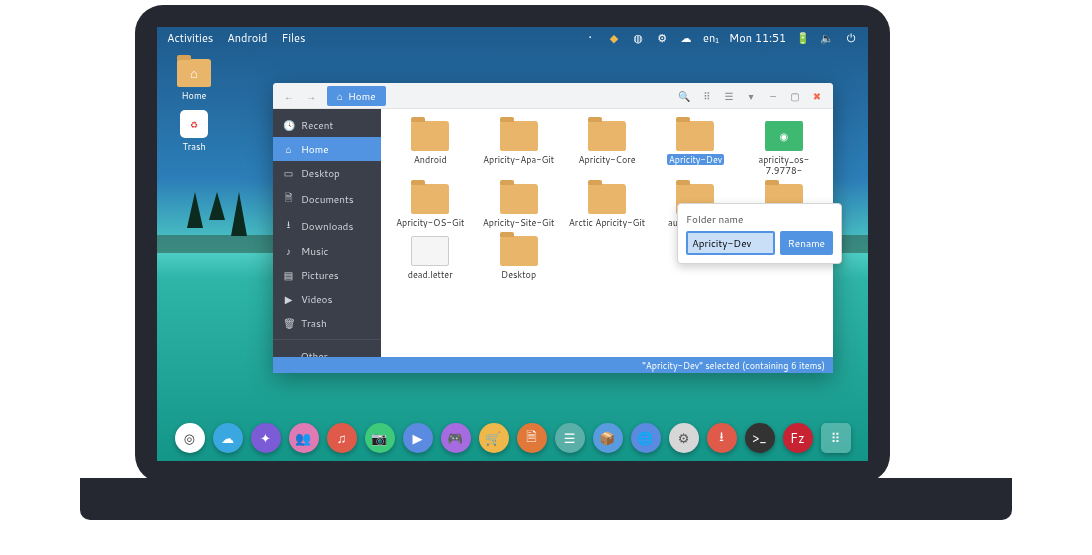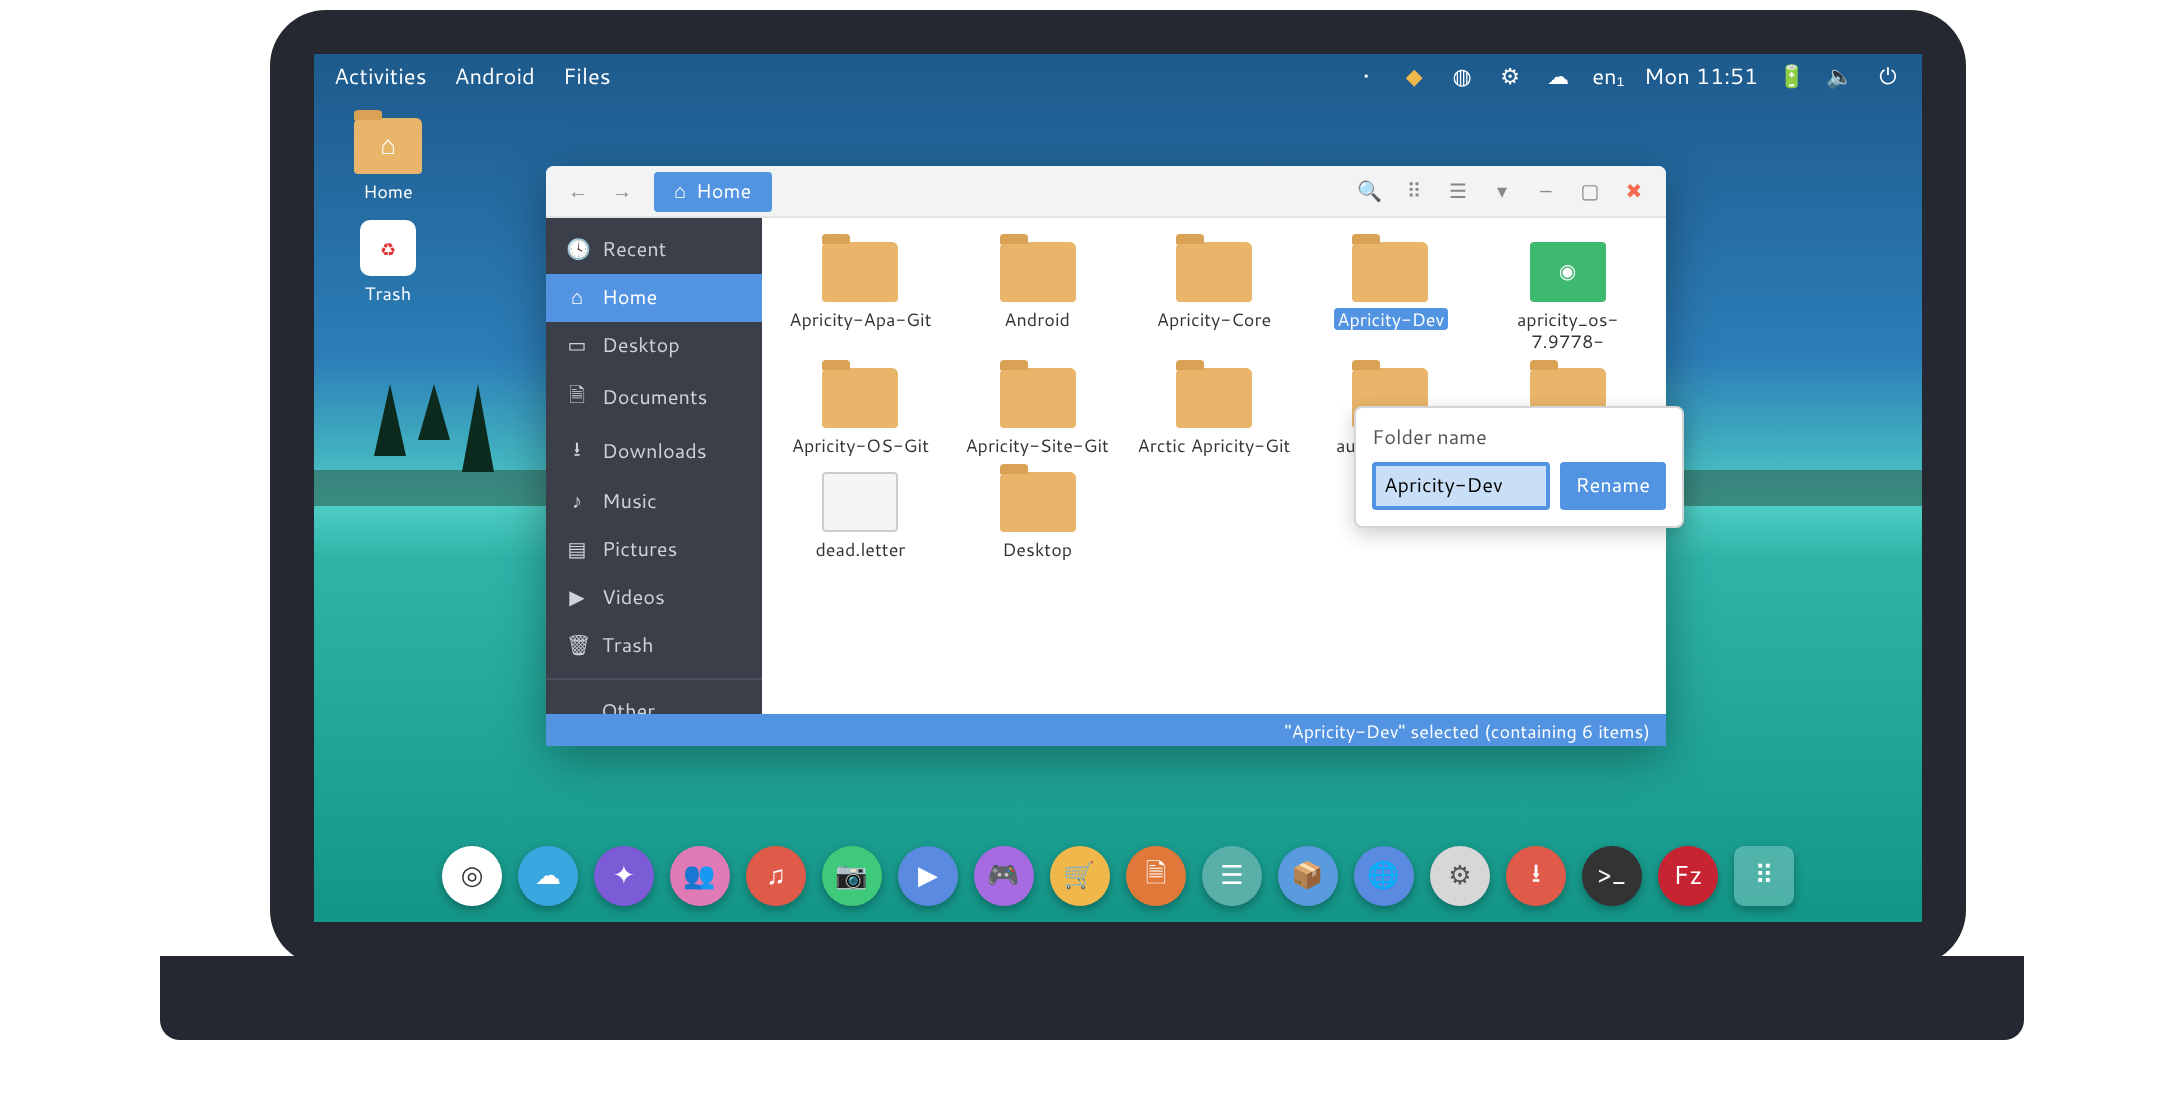--- a/index.html
+++ b/index.html
@@ -1,19 +1,19 @@
 <!DOCTYPE html>
 <html><head>
 <meta charset="utf-8">
 <style>
 * { margin: 0; padding: 0; box-sizing: border-box; font-family: -apple-system, "Segoe UI", Cantarell, sans-serif; }
 body { width: 1092px; height: 555px; background: #fff; position: relative; overflow: hidden; }
 
 
-.laptop { position: absolute; left: 135px; top: 5px; width: 848px; height: 478px; background: #252830; border-radius: 28px; padding: 22px; }
+.laptop { position: absolute; left: 135px; top: 5px; width: 755px; height: 478px; background: #252830; border-radius: 28px; padding: 22px; }
 .laptop-base { position: absolute; left: 80px; top: 478px; width: 932px; height: 42px; background: #252830; border-radius: 0 0 10px 10px; }
 .screen { width: 100%; height: 100%; position: relative; overflow: hidden; background: linear-gradient(to bottom, #1e5a8c 0%, #2c7eb8 35%, #4ecdc4 52%, #2fb4a8 58%, #139688 100%); }
 
 
 .hills { position: absolute; left: 0; right: 0; top: 48%; height: 18px; background: #2e6152; opacity: .6; }
 .trees { position: absolute; left: 30px; top: 38%; display: flex; gap: 6px; }
 .tree { width: 0; height: 0; border-left: 8px solid transparent; border-right: 8px solid transparent; border-bottom: 36px solid #0c2a1e; }
 
 
 .topbar { position: absolute; top: 0; left: 0; right: 0; height: 22px; display: flex; align-items: center; padding: 0 10px; color: #fff; font-size: 11px; z-index: 10; }
@@ -178,25 +178,25 @@
             <div class="sep"></div>
             <div class="sb">
               <span class="sb-icon">+</span>
               <span>Other Locations</span>
             </div>
           </div>
         <div class="fw-files">
           <div class="fw-grid" id="fw-grid">
               <div class="fitem">
                 <div class="ico fico-folder"></div>
+                <div class="lbl">Android</div>
+              </div>
+              <div class="fitem">
+                <div class="ico fico-folder"></div>
                 <div class="lbl">Apricity-Apa-Git</div>
-              </div>
-              <div class="fitem">
-                <div class="ico fico-folder"></div>
-                <div class="lbl">Android</div>
               </div>
               <div class="fitem">
                 <div class="ico fico-folder"></div>
                 <div class="lbl">Apricity-Core</div>
               </div>
               <div class="fitem selected"><div class="ico fico-folder"></div><div class="lbl">Apricity-Dev</div></div>
               <div class="fitem">
                 <div class="ico fico-torrent">◉</div>
                 <div class="lbl">apricity_os-7.9778-</div>
               </div>

